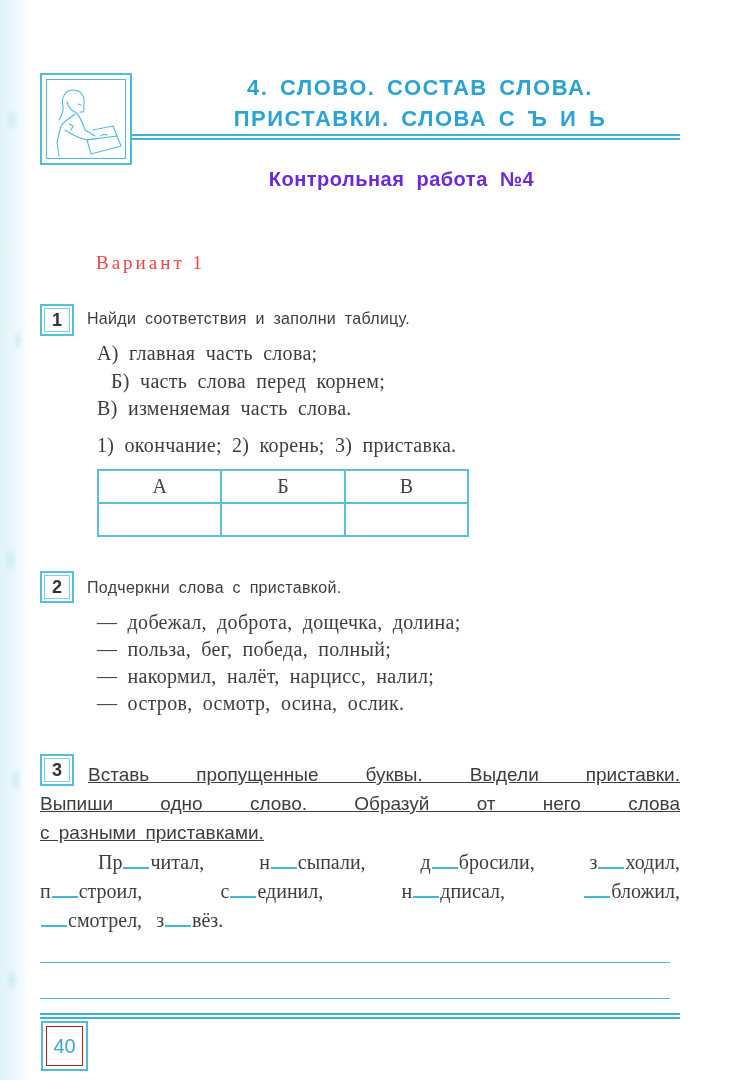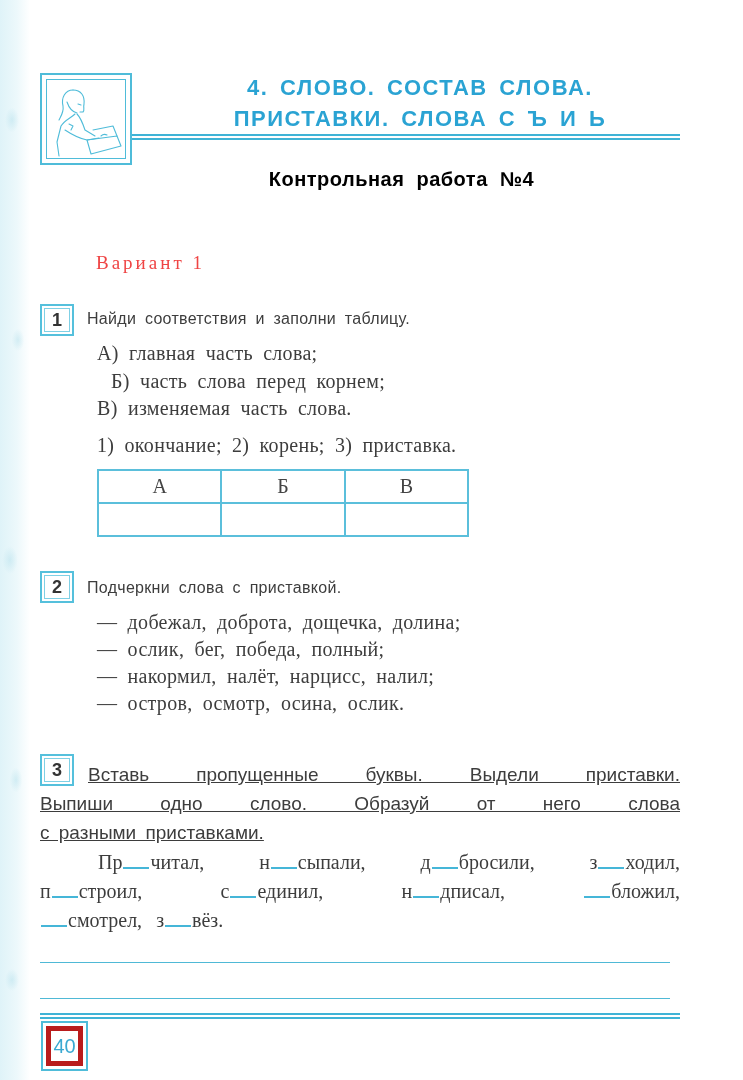--- a/index.html
+++ b/index.html
@@ -40,21 +40,21 @@
       position: absolute; left: 150px; top: 72px; width: 540px; text-align: center;
       font-family: "Liberation Sans", sans-serif; font-weight: bold;
       color: #2aa3d3; font-size: 22px; line-height: 31px; letter-spacing: 1.5px;
       word-spacing: 4px;
     }
 
     .work-title {
       position: absolute; left: 0; top: 168px; width: 743px; text-align: center;
       padding-left: 60px; box-sizing: border-box;
       font-family: "Liberation Sans", sans-serif; font-weight: bold;
-      font-size: 20px; color: #000000; word-spacing: 6px; letter-spacing: 0.5px;
+      font-size: 20px; color: #6d28d9; word-spacing: 6px; letter-spacing: 0.5px;
     }
     .variant {
       position: absolute; left: 96px; top: 252px;
       font-family: Liberation Serif, serif; font-size: 19px; color: #ef4444;
       letter-spacing: 3px;
     }
 
     
     .num-box {
       position: absolute; width: 34px; height: 32px;
@@ -113,21 +113,21 @@
     .foot-rule {
       position: absolute; left: 40px; top: 1013px; width: 640px; height: 6px;
       border-top: 2px solid #3fb3d6; border-bottom: 2px solid #3fb3d6; box-sizing: border-box;
     }
     .page-box {
       position: absolute; left: 41px; top: 1021px; width: 47px; height: 50px;
       border: 2px solid #4fbcd9; box-sizing: border-box;
     }
     .page-box .inner {
       position: absolute; left: 3px; top: 3px; right: 3px; bottom: 3px;
-      border: 5px solid #b91c1c;
+      border: 1px solid #b91c1c;
       display: flex; align-items: center; justify-content: center;
       font-family: "Liberation Sans", sans-serif; font-size: 20px; color: #3aa9d2;
     }
   </style>
 </head>
 <body>
 
 <div class="left-strip"></div>
 
 <div class="hdr-box">
@@ -180,21 +180,21 @@
     <td></td>
   </tr>
 </tbody>
   </table>
 
 <div class="num-box" style="left:40px;top:571px;">
   <div class="inner">2</div>
 </div>
 <div class="task-head" style="left:87px;top:579px;">Подчеркни слова с приставкой.</div>
 <div class="serif-line" style="left:97px;top:611px;">— добежал, доброта, дощечка, долина;</div>
-<div class="serif-line" style="left:97px;top:638px;">— ослик, бег, победа, полный;</div>
+<div class="serif-line" style="left:97px;top:638px;">— польза, бег, победа, полный;</div>
 <div class="serif-line" style="left:97px;top:665px;text-align:right;">— накормил, налёт, нарцисс, налил;</div>
 <div class="serif-line" style="left:97px;top:692px;text-align:right;">— остров, осмотр, осина, ослик.</div>
 
 <div class="num-box" style="left:40px;top:754px;">
   <div class="inner">3</div>
 </div>
 <div class="t3-text" style="top:760px;text-decoration:underline;">
   <div style="padding-left:48px;">Вставь пропущенные буквы. Выдели приставки.</div>
   <div>Выпиши одно слово. Образуй от него слова</div>
   <div style="text-align-last:left;">с разными приставками.</div>

